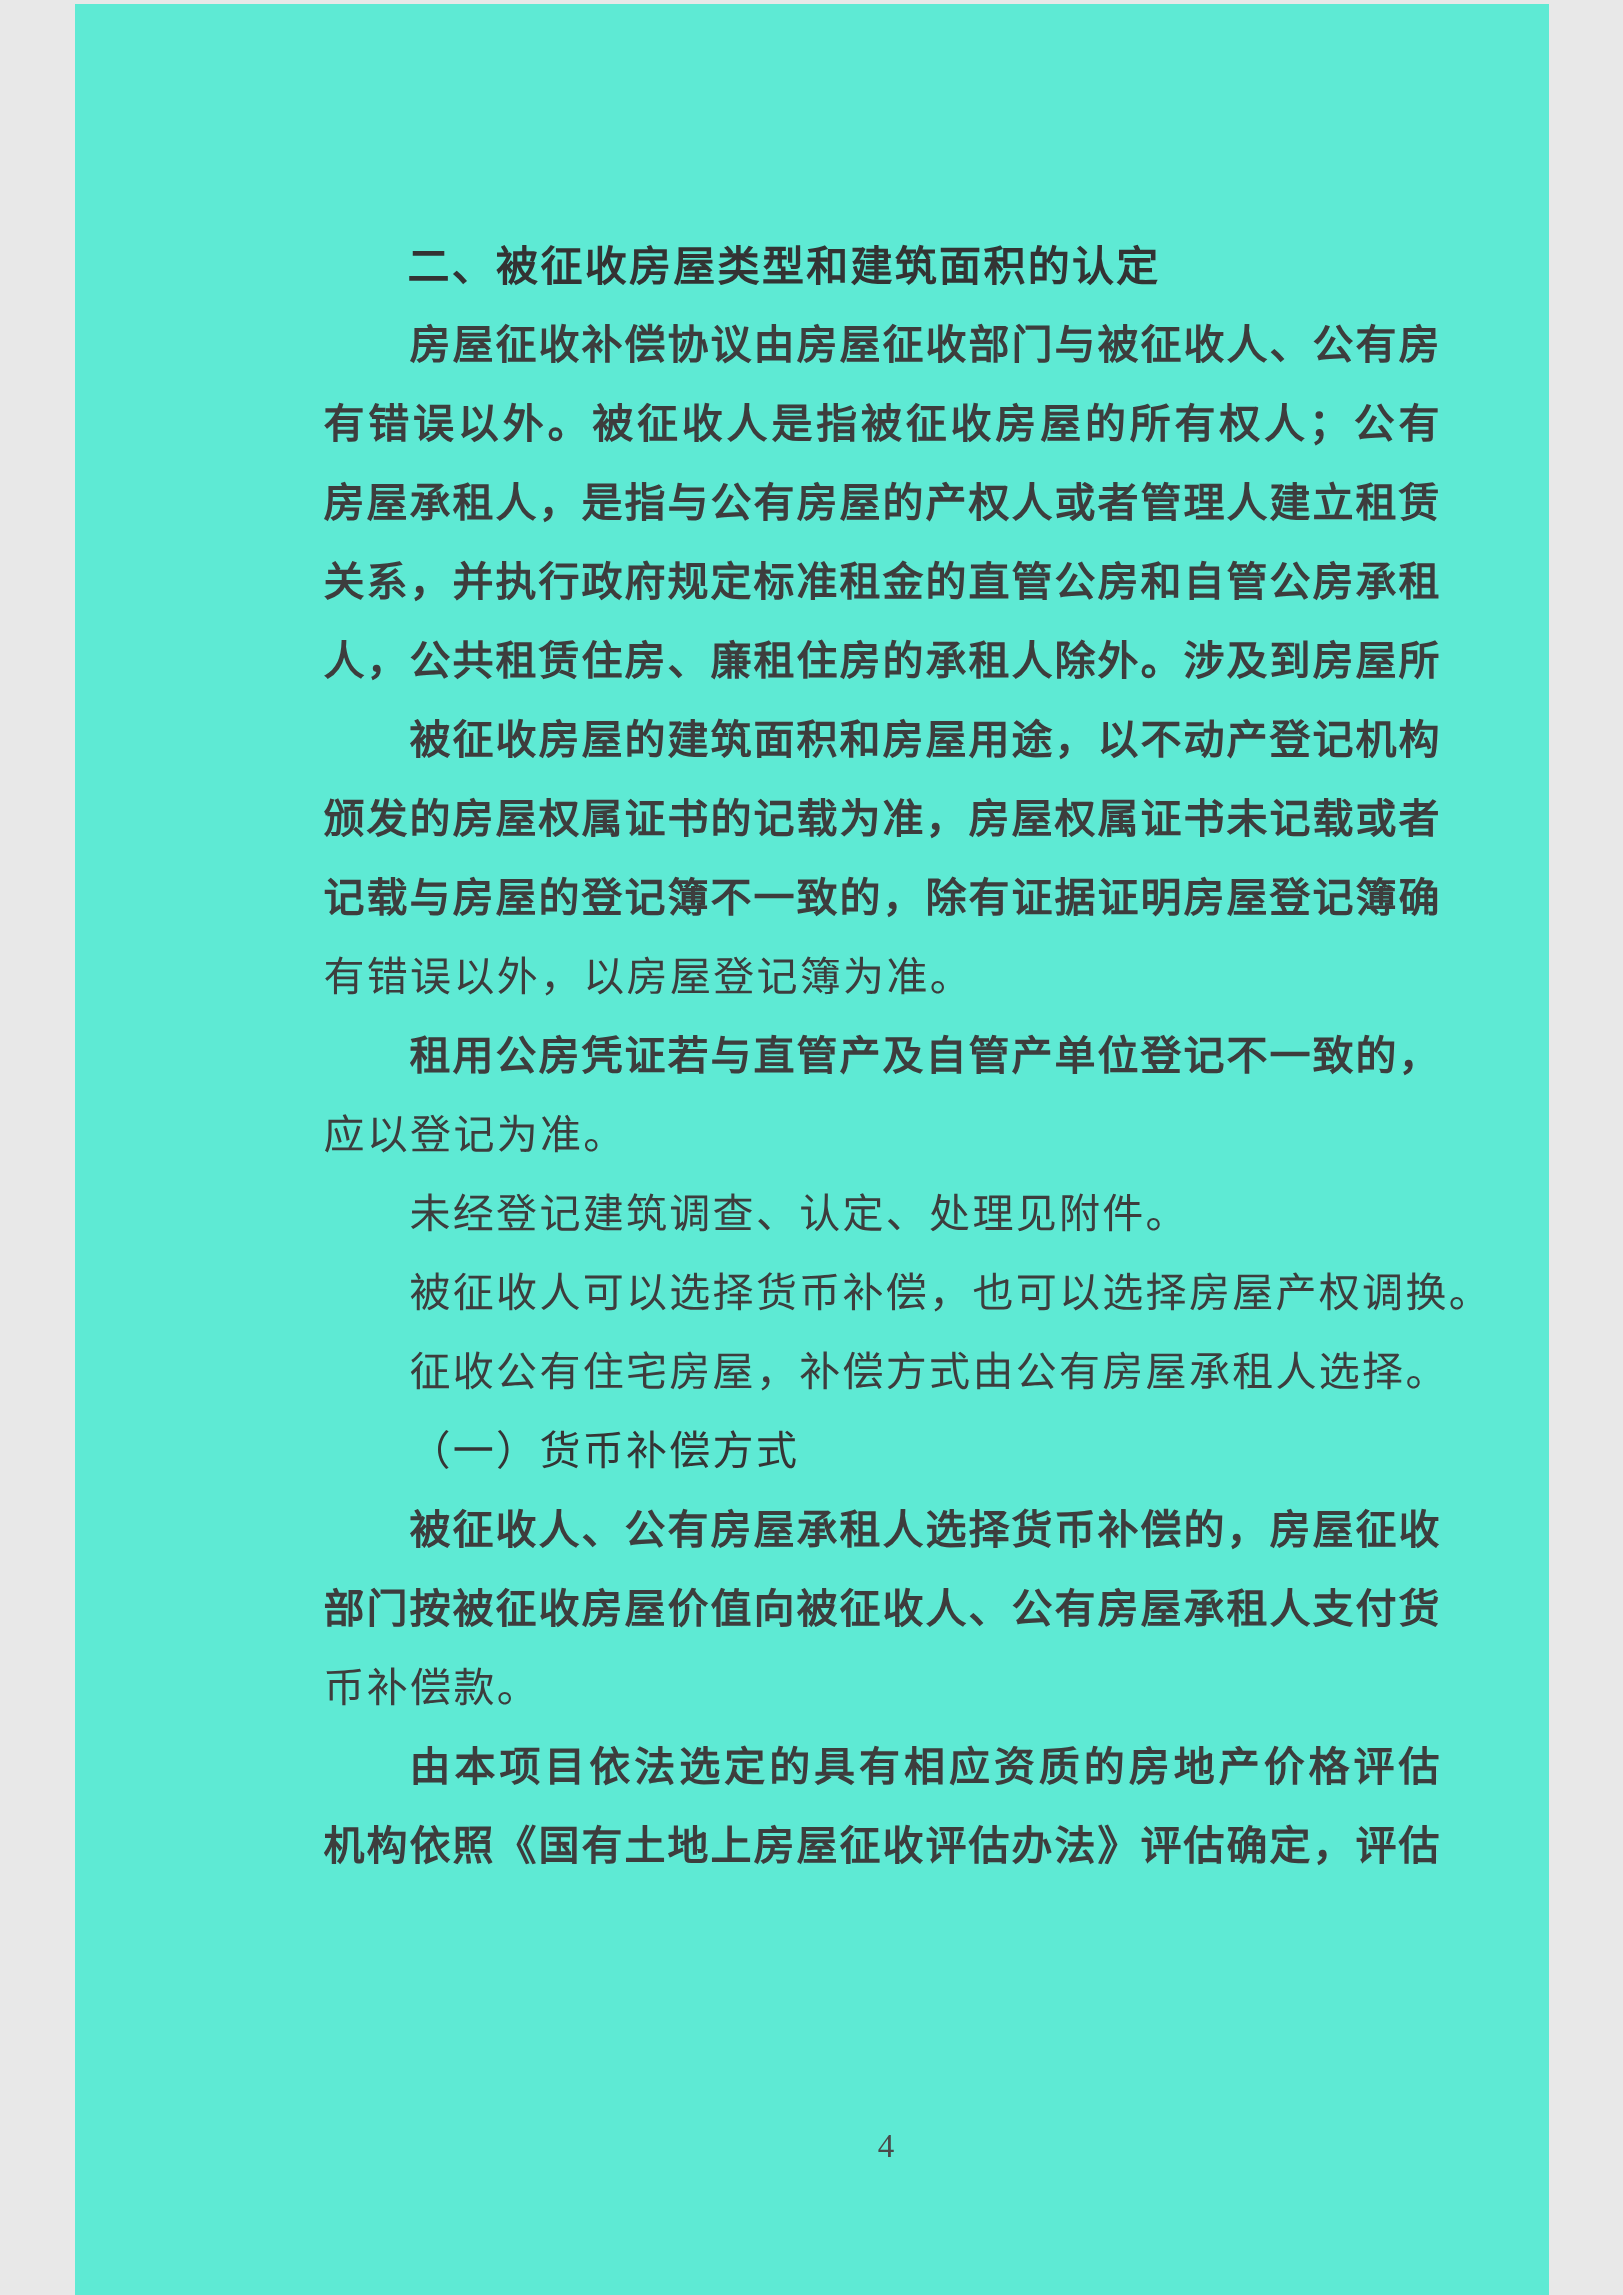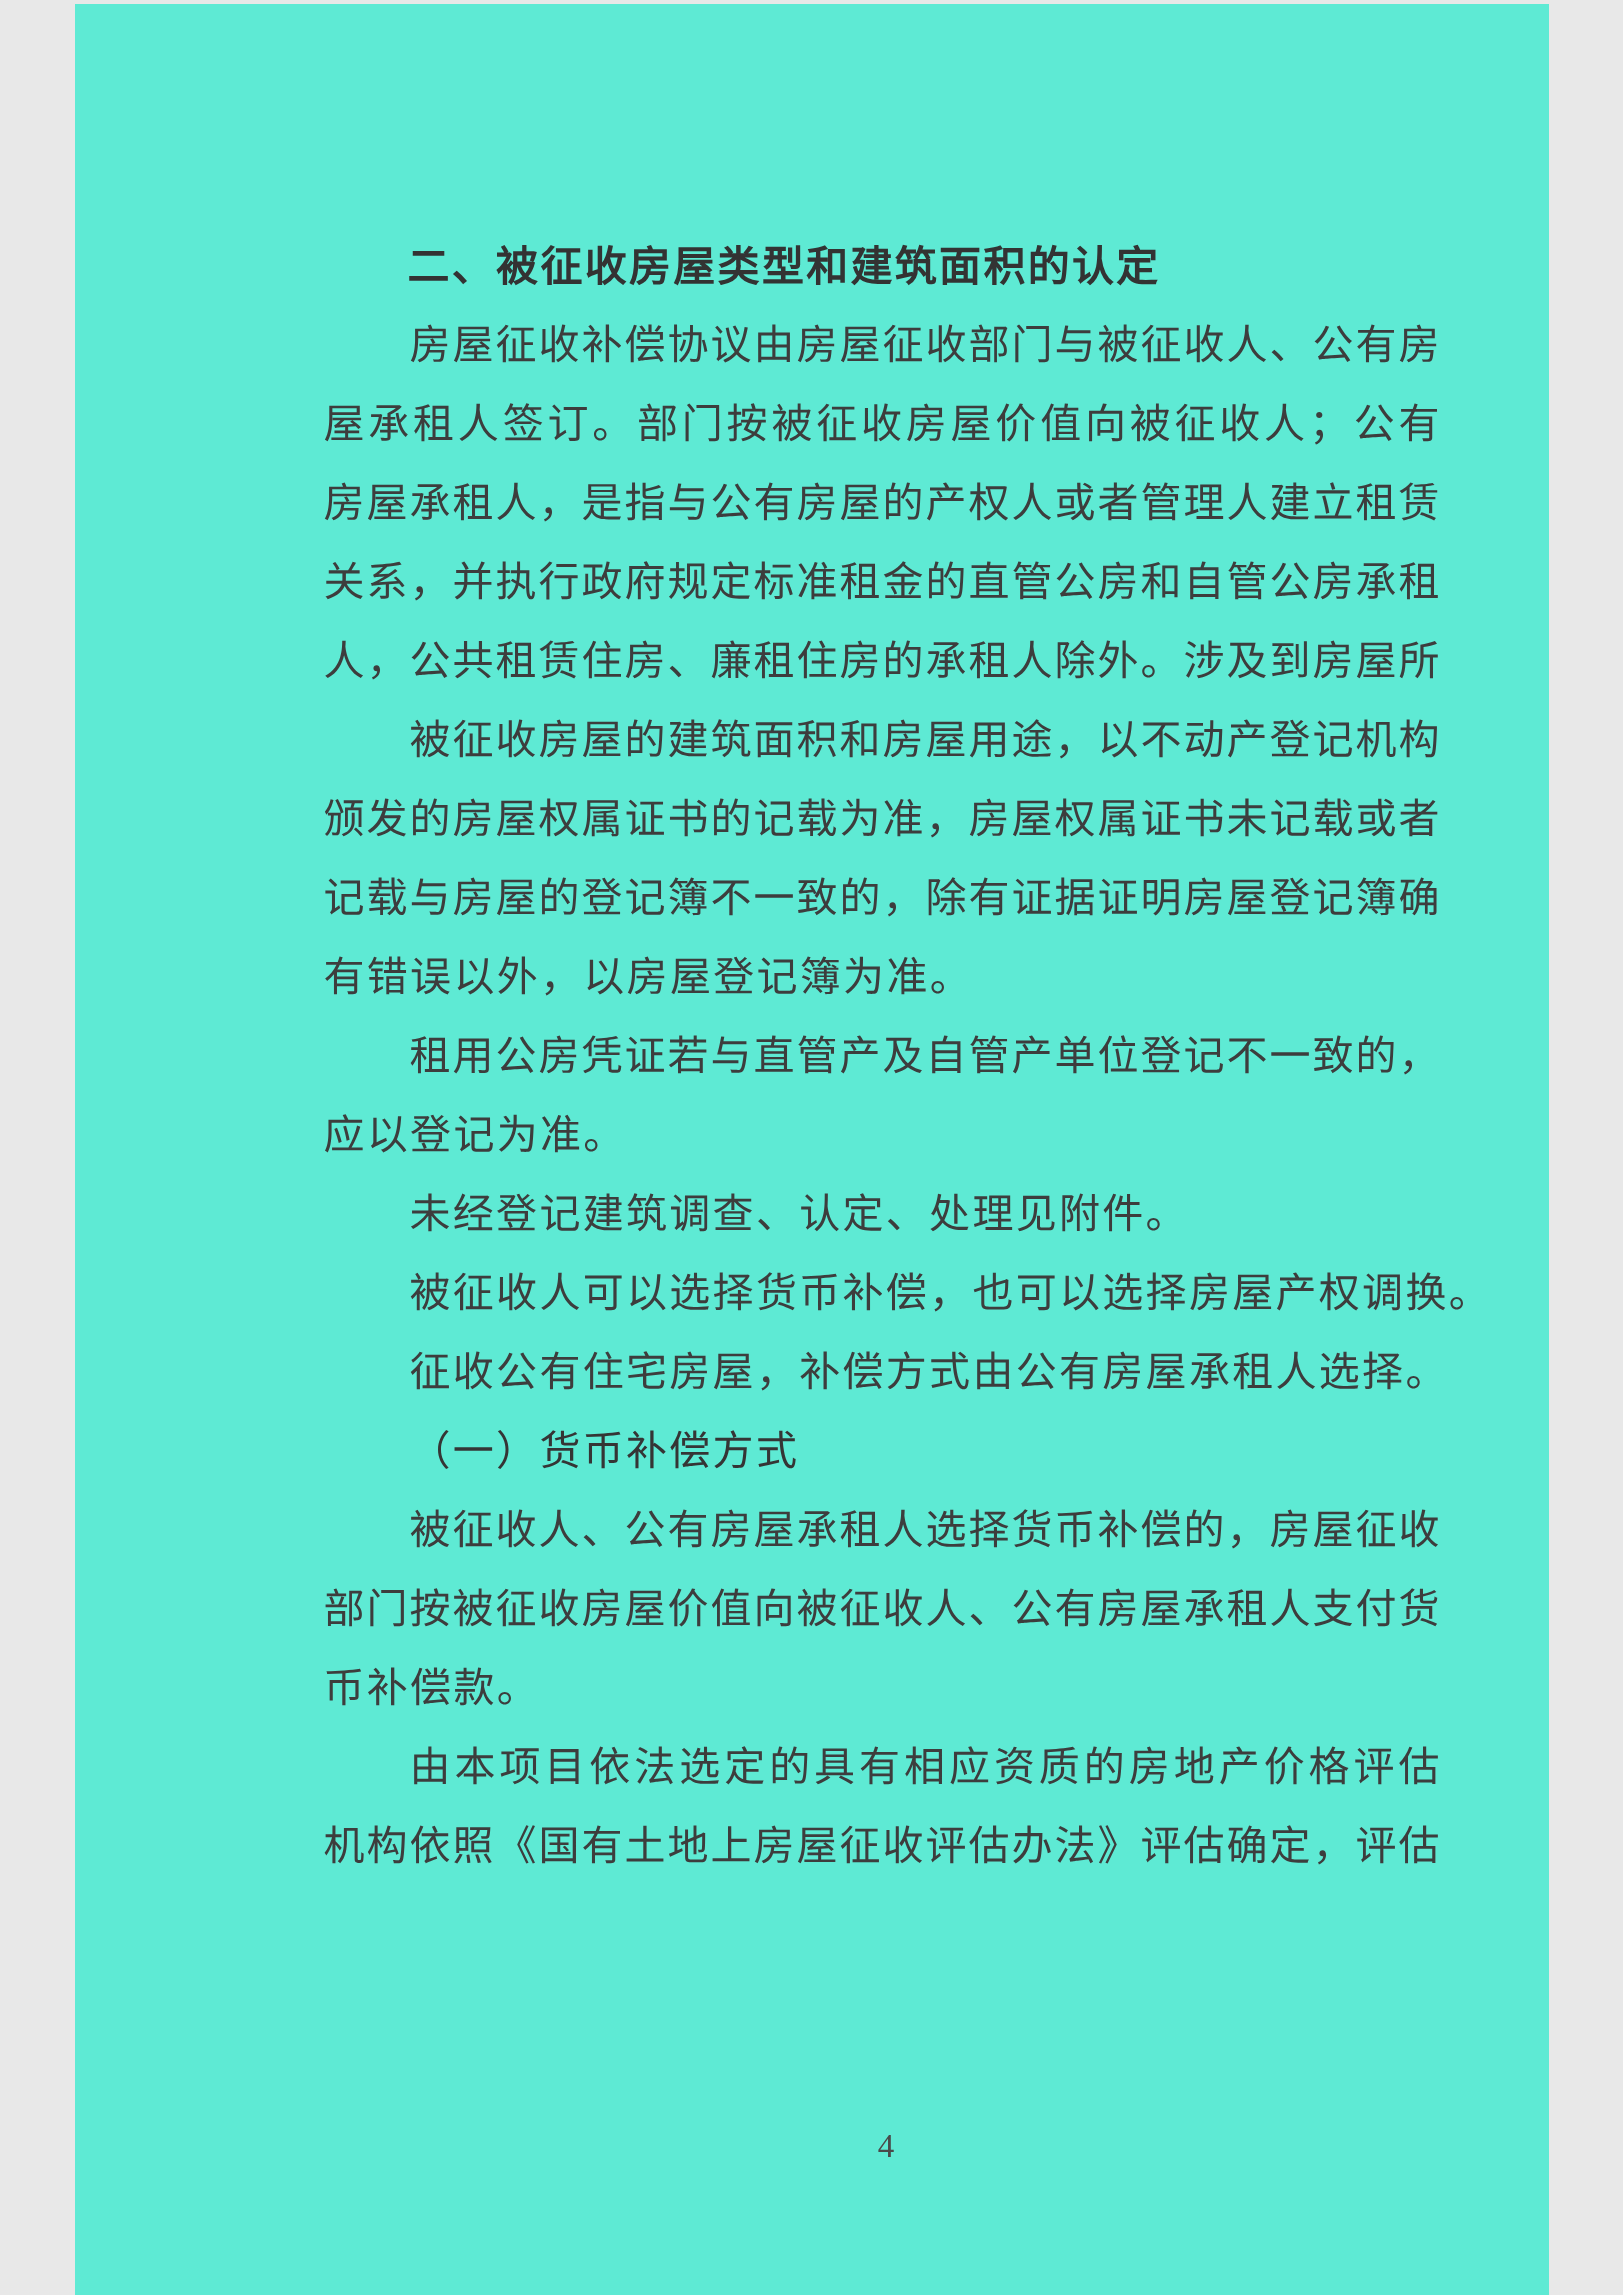--- a/index.html
+++ b/index.html
@@ -29,20 +29,21 @@
     font-size: 41px;
     color: #3d3d3d;
     letter-spacing: 2.3px;
     white-space: nowrap;
   }
   .line.fill {
     white-space: normal;
     letter-spacing: 0;
     text-align: justify;
     text-align-last: justify;
+    font-weight: bold;
   }
   .line.indent {
     text-indent: 86px;
   }
   .line.h1 {
     font-weight: 700;
     font-size: 42px;
     color: #333333;
     text-indent: 84px;
     font-family: "Liberation Sans", "DejaVu Sans", sans-serif;
@@ -65,21 +66,21 @@
     font-family: "Liberation Serif", "DejaVu Serif", serif;
   }
 </style>
 </head>
 <body>
 
 <div class="page">
   <div class="text-block">
     <div class="line h1">二、被征收房屋类型和建筑面积的认定</div>
     <div class="line indent fill">房屋征收补偿协议由房屋征收部门与被征收人、公有房</div>
-    <div class="line fill">屋承租人签订。部门按被征收房屋价值向被征收人；公有</div>
+    <div class="line fill">有错误以外。被征收人是指被征收房屋的所有权人；公有</div>
     <div class="line fill">房屋承租人，是指与公有房屋的产权人或者管理人建立租赁</div>
     <div class="line fill">关系，并执行政府规定标准租金的直管公房和自管公房承租</div>
     <div class="line fill">人，公共租赁住房、廉租住房的承租人除外。涉及到房屋所</div>
     <div class="line indent fill">被征收房屋的建筑面积和房屋用途，以不动产登记机构</div>
     <div class="line fill">颁发的房屋权属证书的记载为准，房屋权属证书未记载或者</div>
     <div class="line fill">记载与房屋的登记簿不一致的，除有证据证明房屋登记簿确</div>
     <div class="line">有错误以外，以房屋登记簿为准。</div>
     <div class="line indent fill">租用公房凭证若与直管产及自管产单位登记不一致的，</div>
     <div class="line">应以登记为准。</div>
     <div class="line indent">未经登记建筑调查、认定、处理见附件。</div>

